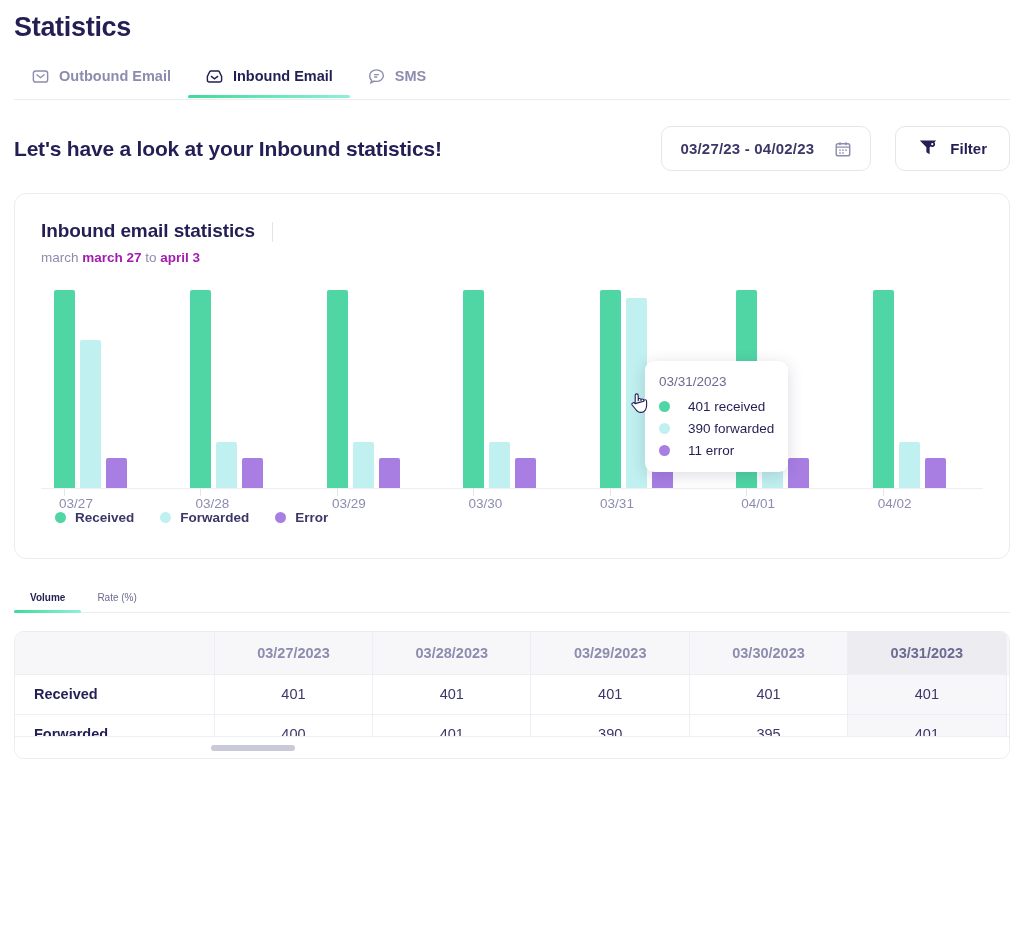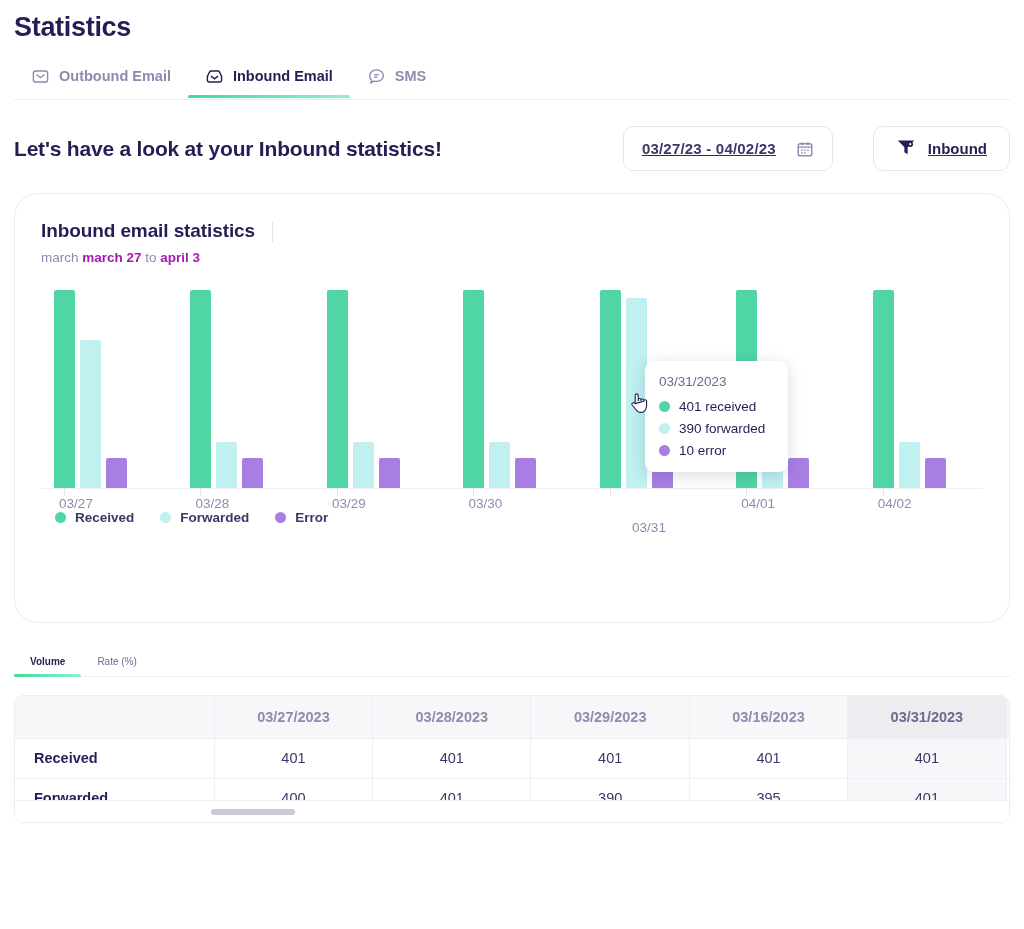--- a/index.html
+++ b/index.html
@@ -69,21 +69,21 @@
     align-items: center;
     justify-content: space-between;
     margin-top: 26px;
   }
   .subhead {
     font-size: 21px;
     font-weight: bold;
     color: #231f54;
     letter-spacing: -0.2px;
   }
-  .controls { display: flex; align-items: flex-end; gap: 40px; text-decoration: underline; }
+  .controls { display: flex; align-items: flex-end; gap: 24px; }
 
   .daterange {
     display: flex;
     align-items: center;
     gap: 20px;
     border: 1px solid #e6e6ee;
     border-radius: 10px;
     height: 45px;
     padding: 0 18px;
     background: #fff;
@@ -111,23 +111,23 @@
   .filter-btn .f-label {
     font-size: 15px;
     font-weight: bold;
     color: #231f54;
   }
 
   
   .card {
     margin-top: 22px;
     border: 1px solid #ececf3;
-    border-radius: 24px;
+    border-radius: 12px;
     background: #fff;
-    height: 430px;
+    height: 366px;
     padding: 26px 26px 0 26px;
     position: relative;
   }
   .card-title {
     font-size: 19px;
     font-weight: bold;
     color: #231f54;
     letter-spacing: -0.1px;
     display: inline-block;
     position: relative;
@@ -212,21 +212,21 @@
     z-index: 20;
   }
   .tt-date {
     font-size: 13.5px;
     color: #6b6a92;
     margin-bottom: 10px;
   }
   .tt-row {
     display: flex;
     align-items: center;
-    gap: 9px;
+    gap: 18px;
     margin-top: 7px;
   }
   .tt-dot { width: 11px; height: 11px; border-radius: 50%; flex: none; }
   .tt-text { font-size: 13.5px; color: #231f54; white-space: nowrap; }
 
   
   .cursor {
     position: absolute;
     left: 630px;
     top: 392px;
@@ -371,21 +371,21 @@
         </span>
       </div>
       <div class="filter-btn">
         <span>
           <svg width="20" height="18" viewBox="0 0 24 22" fill="none">
             <path d="M2 3.2h20l-8 8.2V20l-4-2.6v-6z" fill="#231f54"></path>
             <circle cx="17.2" cy="7.6" r="3.4" fill="#231f54"></circle>
             <circle cx="17.2" cy="7.6" r="1.35" fill="#ffffff"></circle>
           </svg>
         </span>
-        <span class="f-label">Inbound</span>
+        <span class="f-label">Filter</span>
       </div>
     </div>
   </div>
 
   <div class="card">
     <div class="card-title">Inbound email statistics</div>
     <div class="card-sub">
       <span>march </span><b>march 27</b><span> to </span><b>april 3</b>
     </div>
 
@@ -430,40 +430,40 @@
       <div class="xlabels" id="xlabels">
           <div class="tick" style="left: 23px;"></div>
           <div class="xlabel" style="left: 35px;">03/27</div>
           <div class="tick" style="left: 159.429px;"></div>
           <div class="xlabel" style="left: 171.429px;">03/28</div>
           <div class="tick" style="left: 295.857px;"></div>
           <div class="xlabel" style="left: 307.857px;">03/29</div>
           <div class="tick" style="left: 432.286px;"></div>
           <div class="xlabel" style="left: 444.286px;">03/30</div>
           <div class="tick" style="left: 568.714px;"></div>
-          <div class="xlabel" style="left: 608px; margin-top: 24px;">03/31</div>
+          <div class="xlabel" style="left: 576px;">03/31</div>
           <div class="tick" style="left: 705.143px;"></div>
           <div class="xlabel" style="left: 717.143px;">04/01</div>
           <div class="tick" style="left: 841.571px;"></div>
           <div class="xlabel" style="left: 853.571px;">04/02</div>
         </div>
 
       <div class="tooltip">
         <div class="tt-date">03/31/2023</div>
         <div class="tt-row">
           <span class="tt-dot" style="background:#4fd6a4"></span>
           <span class="tt-text">401 received</span>
         </div>
         <div class="tt-row">
           <span class="tt-dot" style="background:#c0f0ef"></span>
           <span class="tt-text">390 forwarded</span>
         </div>
         <div class="tt-row">
           <span class="tt-dot" style="background:#a87ee3"></span>
-          <span class="tt-text">10 error</span>
+          <span class="tt-text">11 error</span>
         </div>
       </div>
     </div>
 
     <div class="legend">
       <div class="legend-item">
         <span class="legend-dot" style="background:#4fd6a4"></span>
         <span class="legend-label">Received</span>
       </div>
       <div class="legend-item">
@@ -496,21 +496,21 @@
         <col class="datecol">
           <col class="datecol">
           <col class="datecol">
       </colgroup>
       <thead>
         <tr>
           <th class="rowhead"></th>
           <th>03/27/2023</th>
           <th>03/28/2023</th>
           <th>03/29/2023</th>
-          <th>03/16/2023</th>
+          <th>03/30/2023</th>
           <th class="hl">03/31/2023</th>
           <th>04/</th>
         </tr>
       </thead>
       <tbody>
         <tr>
           <td class="rowhead">Received</td>
           <td>401</td>
           <td>401</td>
           <td>401</td>

